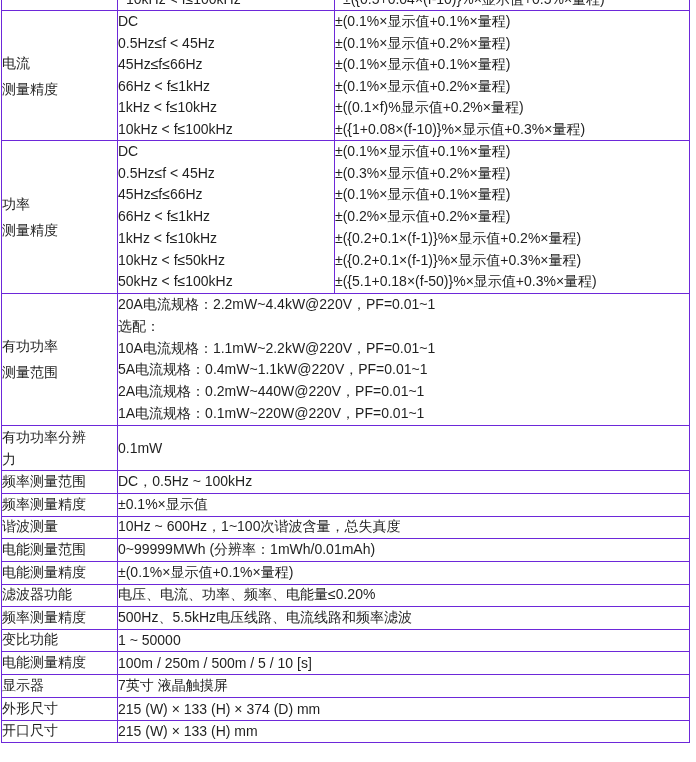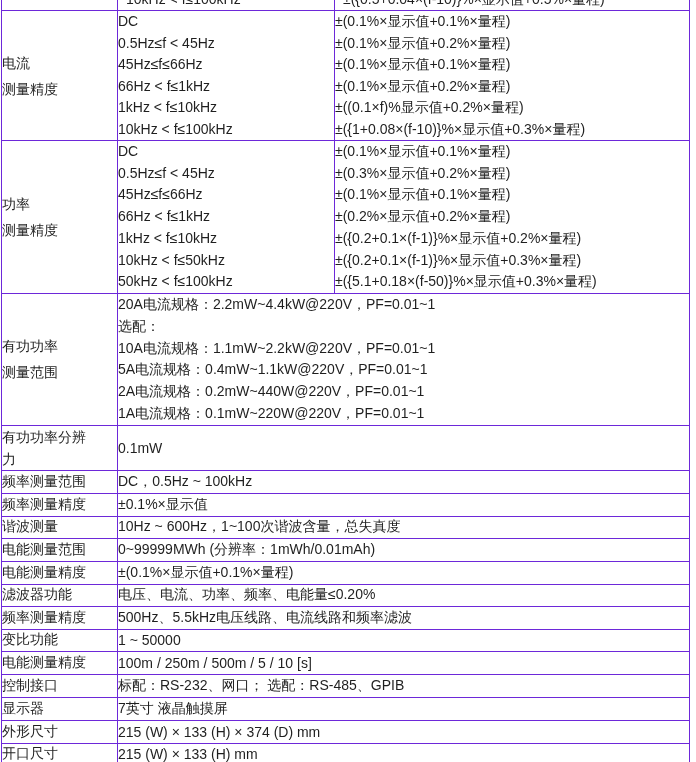--- a/index.html
+++ b/index.html
@@ -184,24 +184,20 @@
   </tr>
   <tr class="r-single22">
     <td class="one-line-lbl">变比功能</td>
     <td class="cell" colspan="2">1 ~ 50000</td>
   </tr>
   <tr class="r-single23">
     <td class="one-line-lbl">电能测量精度</td>
     <td class="cell" colspan="2">100m / 250m / 500m / 5 / 10 [s]</td>
   </tr>
   <tr class="r-single23">
-    <td class="one-line-lbl">控制接口</td>
-    <td class="cell" colspan="2">标配：RS-232、网口； 选配：RS-485、GPIB</td>
-  </tr>
-  <tr class="r-single23">
     <td class="one-line-lbl">显示器</td>
     <td class="cell" colspan="2">7英寸 液晶触摸屏</td>
   </tr>
   <tr class="r-single23">
     <td class="one-line-lbl">外形尺寸</td>
     <td class="cell" colspan="2">215 (W) × 133 (H) × 374 (D) mm</td>
   </tr>
   <tr class="r-single22">
     <td class="one-line-lbl">开口尺寸</td>
     <td class="cell" colspan="2">215 (W) × 133 (H) mm</td>

